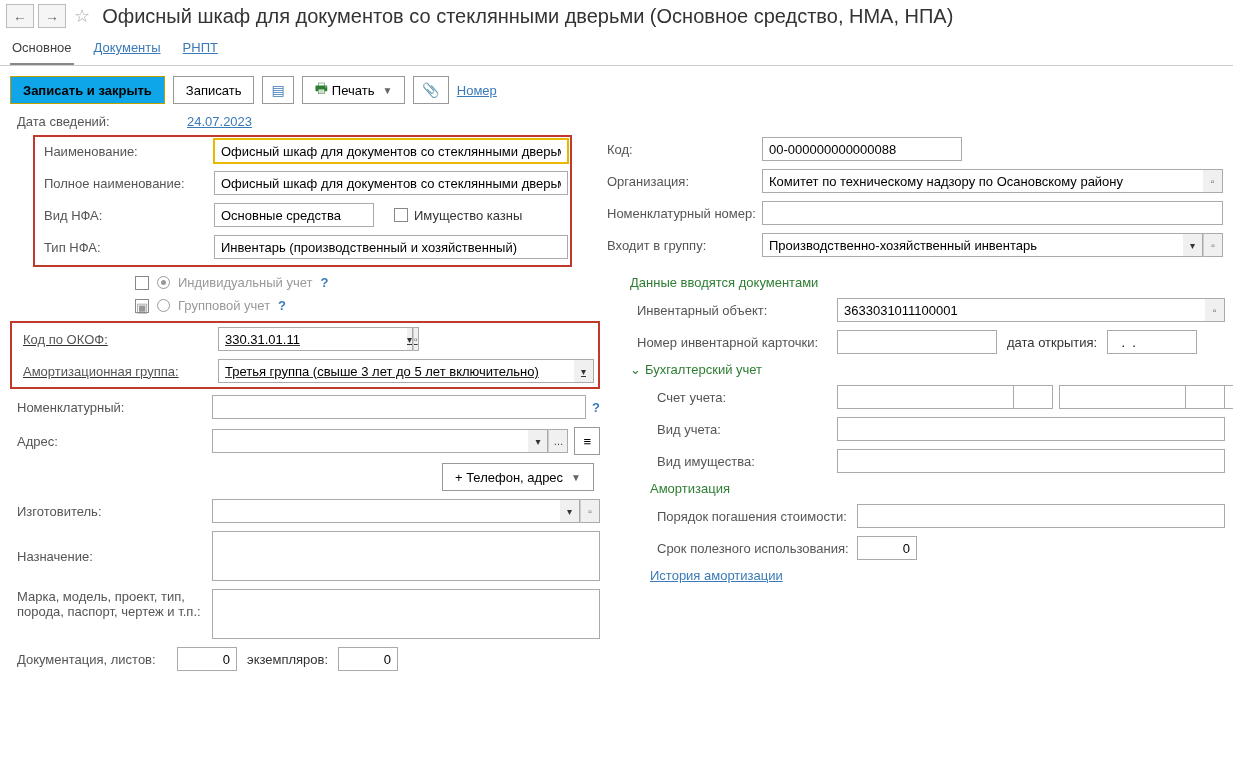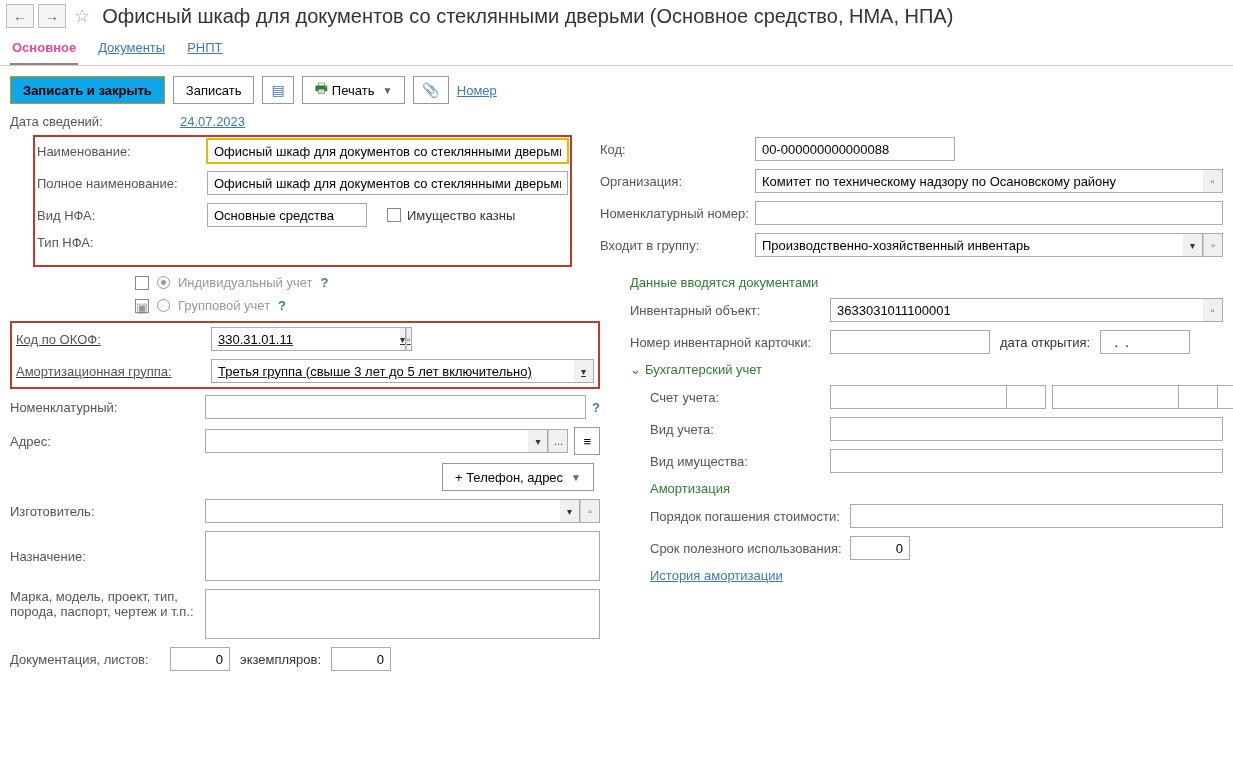--- a/index.html
+++ b/index.html
@@ -46,24 +46,24 @@
     gap: 18px;
   }
   .nav-tab {
     padding: 8px 2px;
     cursor: pointer;
     color: #3a7ab8;
     text-decoration: underline;
     font-size: 13px;
   }
   .nav-tab.active {
-    color: #ec4899;
+    color: #404040;
     text-decoration: none;
     border-bottom: 2px solid #888;
-    font-weight: bold;
+    font-weight: normal;
   }
   .toolbar {
     display: flex;
     align-items: center;
     gap: 8px;
     padding: 10px;
   }
   .btn {
     border: 1px solid #999;
     background: #fff;
@@ -93,20 +93,21 @@
     text-decoration: underline;
     cursor: pointer;
   }
   .form-area {
     padding: 0 10px 10px;
   }
   .form-row {
     display: flex;
     align-items: center;
     margin-bottom: 8px;
+    margin-left: 7px;
   }
   .form-label {
     width: 170px;
     color: #555;
     flex-shrink: 0;
   }
   .form-label-wide {
     width: 195px;
   }
   .form-input {
@@ -317,20 +318,21 @@
       </div>
       <div class="form-row">
         <span class="form-label">Вид НФА:</span>
         <input class="form-input" style="width: 160px;" value="Основные средства">
         <span style="width:20px"></span>
         <span class="checkbox-box"></span>
         <span>Имущество казны</span>
       </div>
       <div class="form-row" style="margin-bottom:0">
         <span class="form-label">Тип НФА:</span>
+        <input class="form-input" style="flex: 1 1 0%;" value="Инвентарь (производственный и хозяйственный)">
       </div>
     </div>
 
     <div class="top-right">
       <div class="form-row">
         <span class="form-label" style="width:155px">Код:</span>
         <input class="form-input" style="width: 200px;" value="00-000000000000088">
       </div>
       <div class="form-row">
         <span class="form-label" style="width:155px">Организация:</span>

